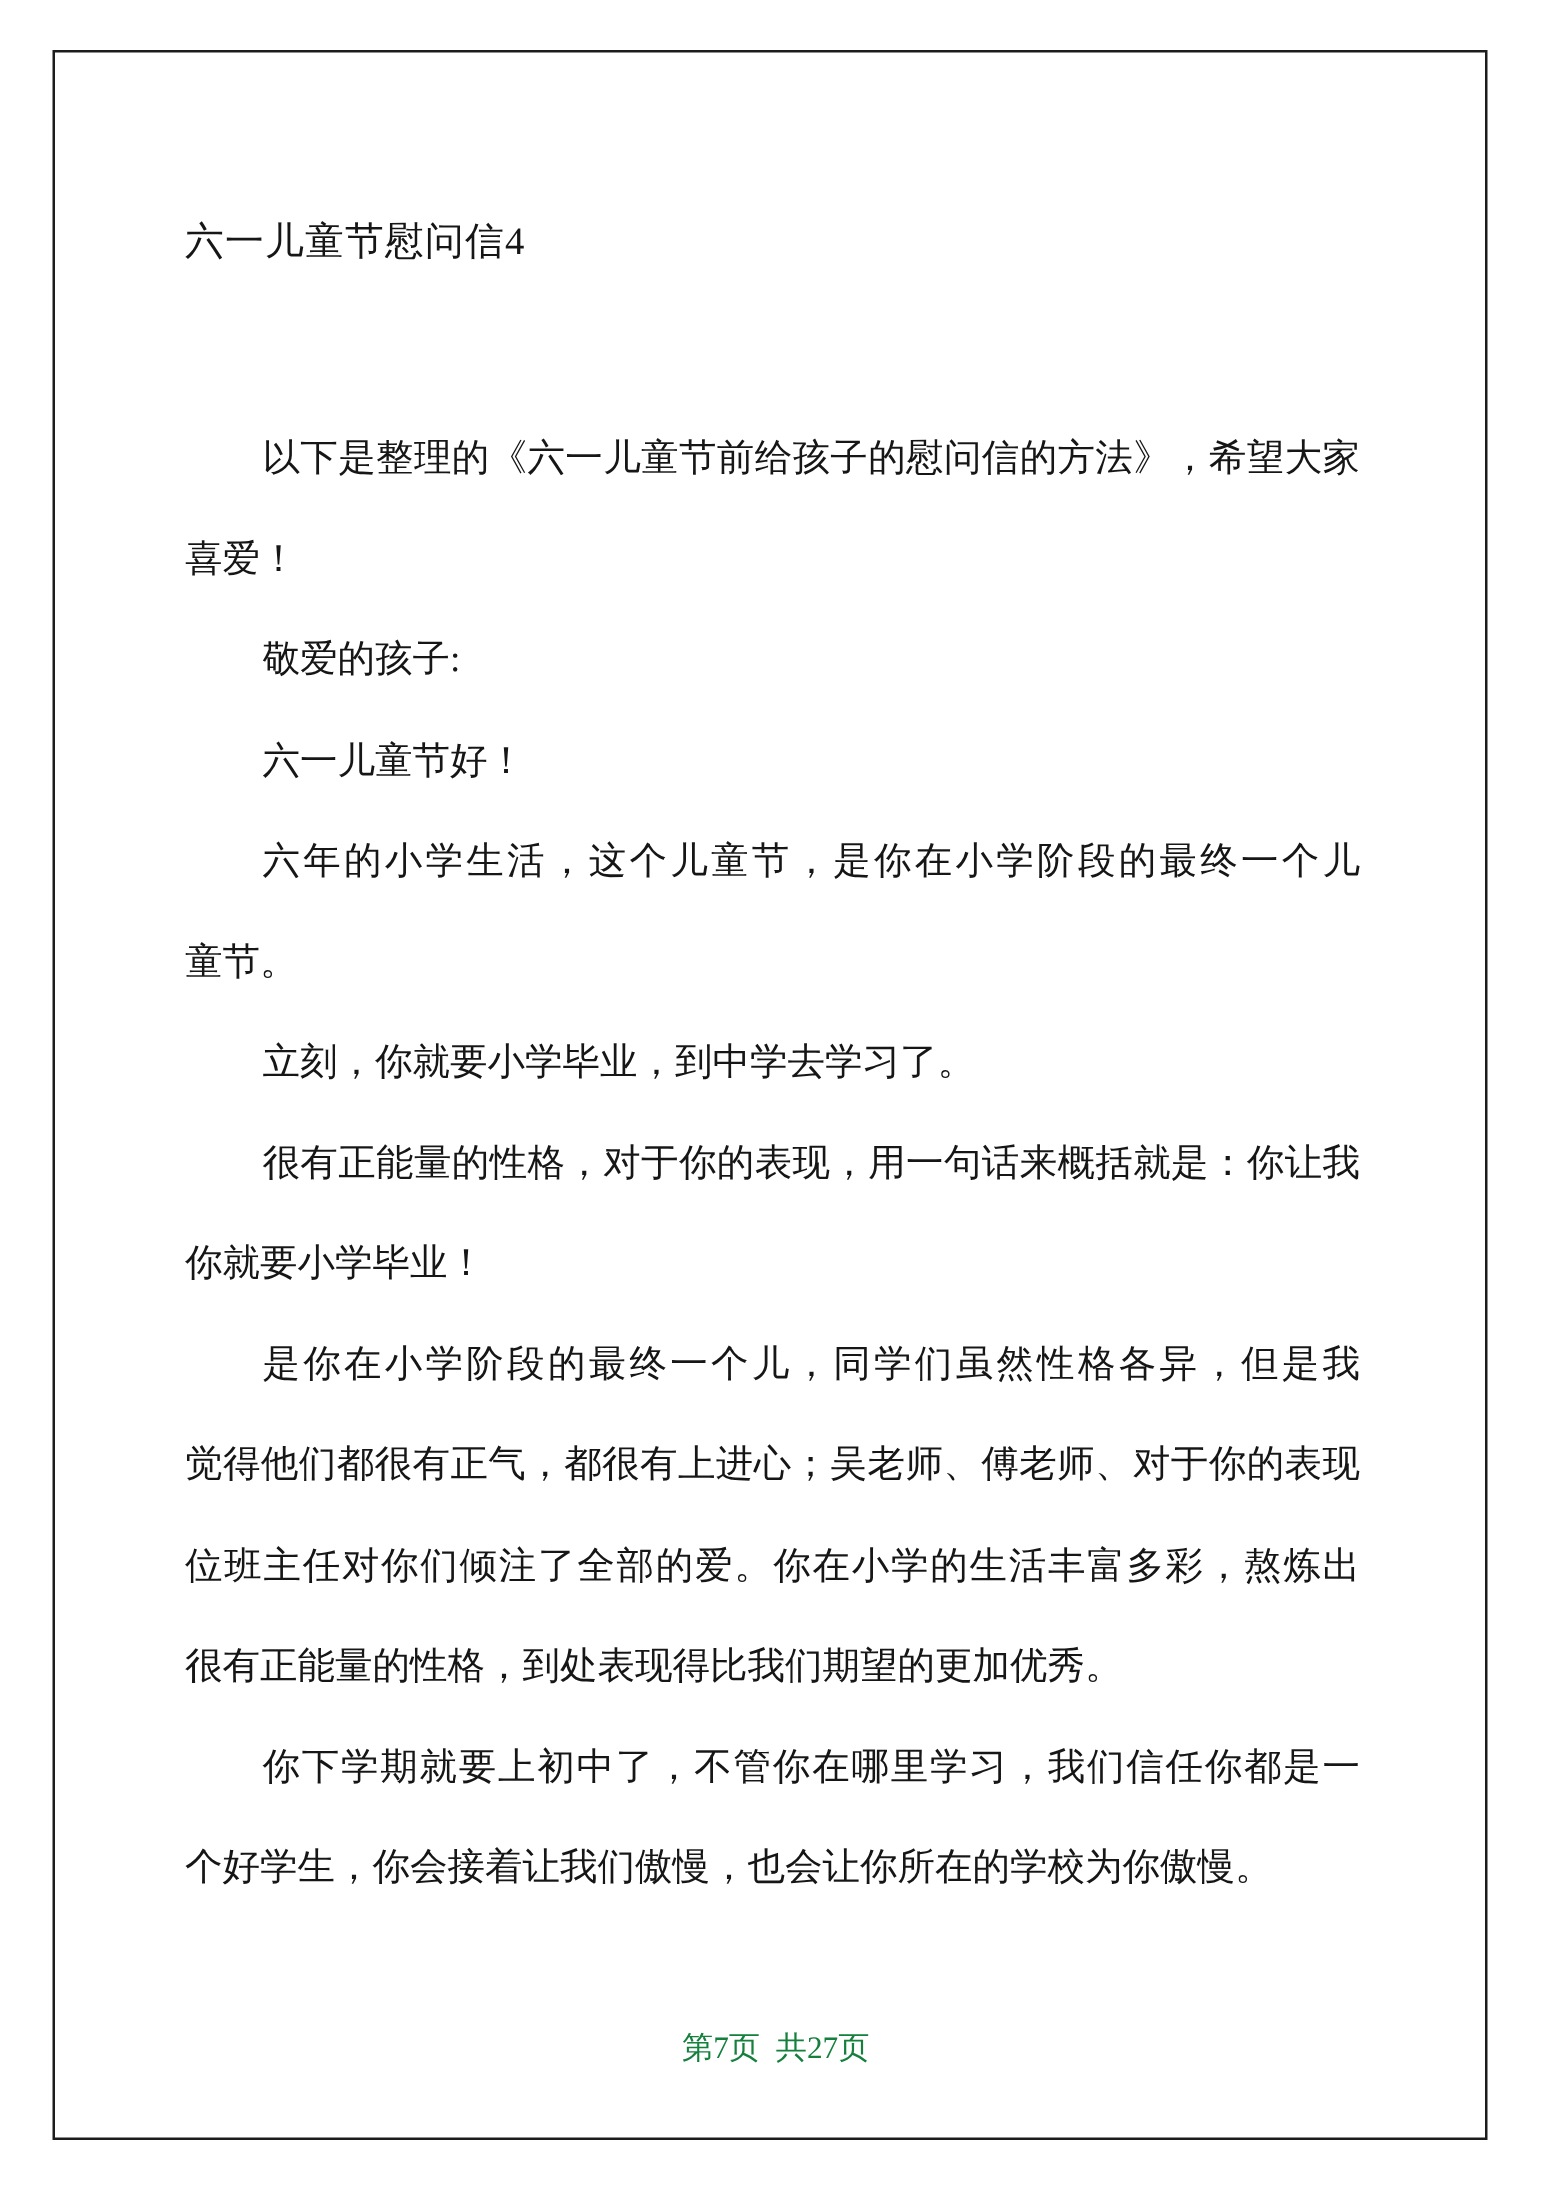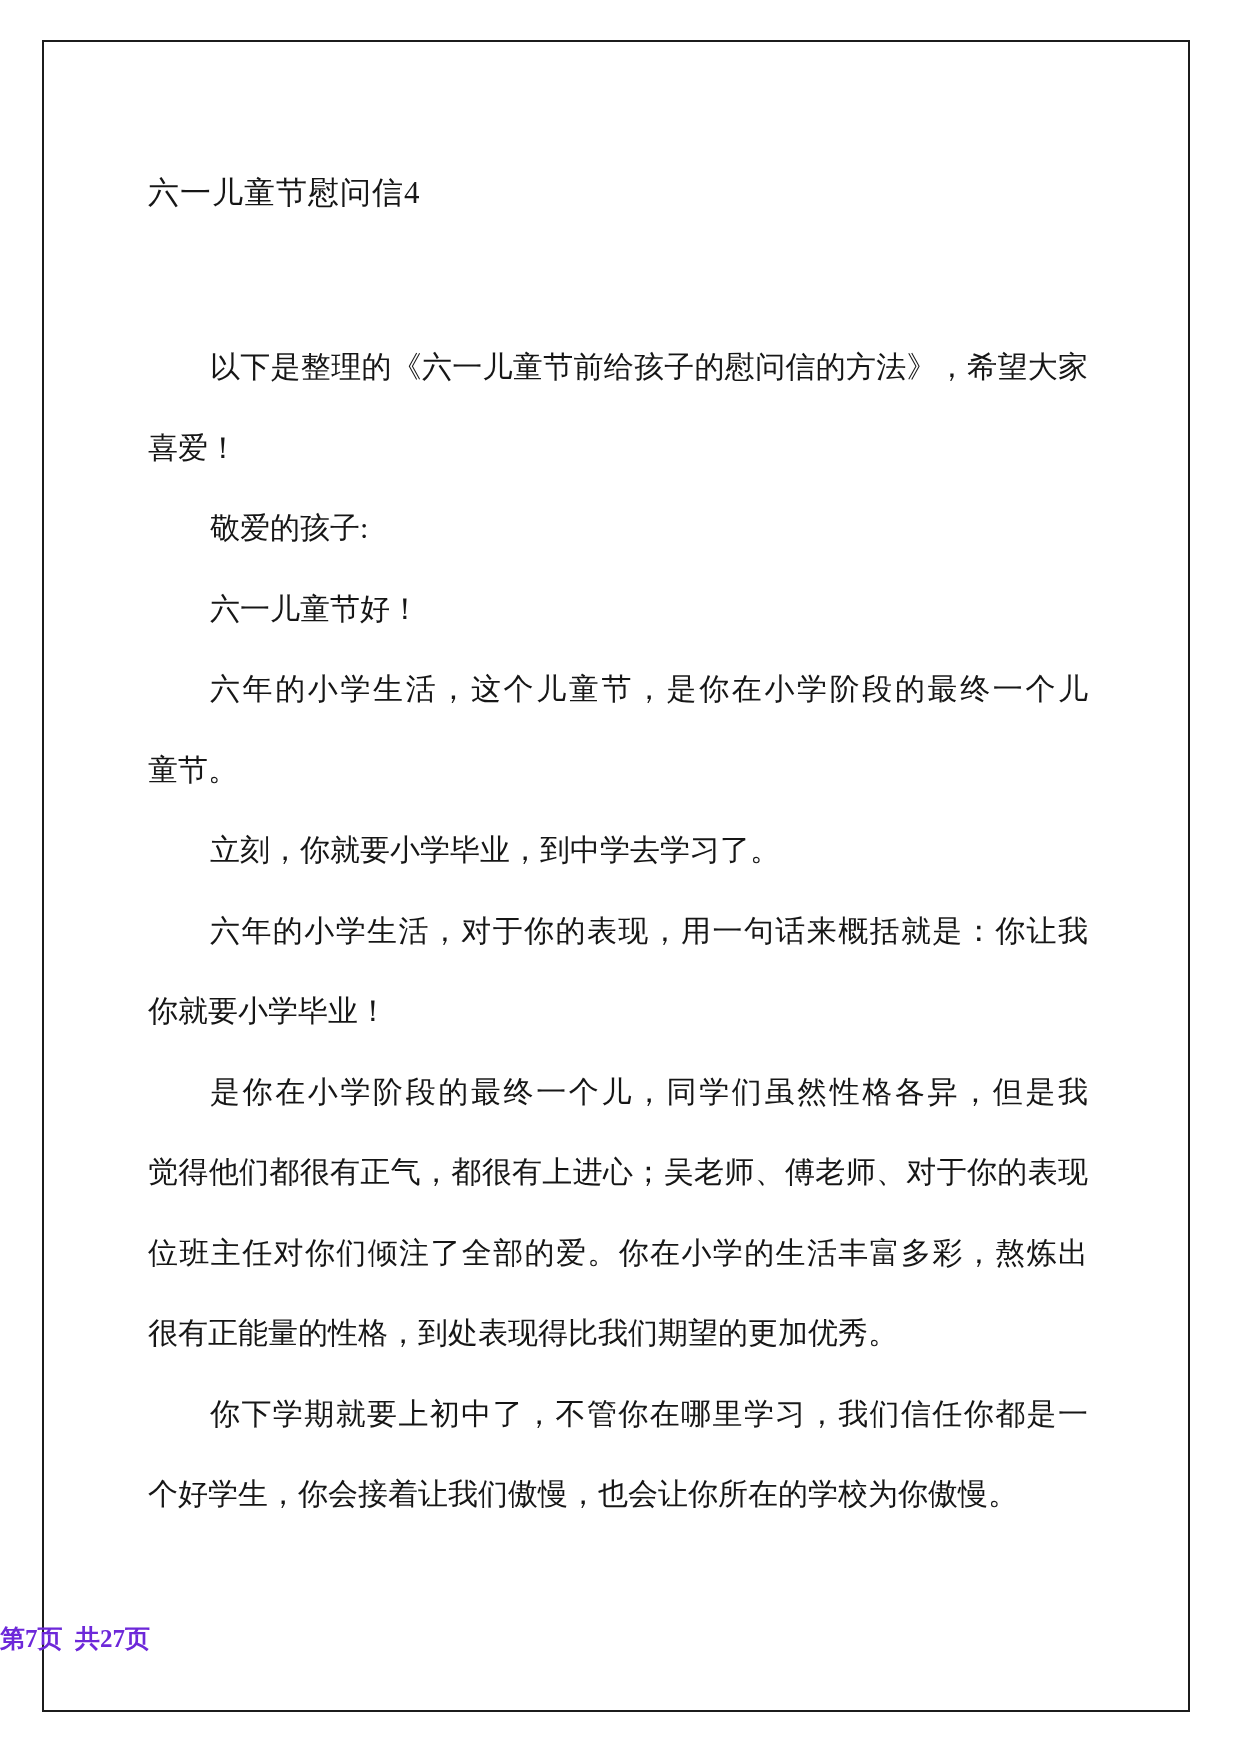--- a/index.html
+++ b/index.html
@@ -43,42 +43,42 @@
     white-space: normal;
     text-align: justify;
     text-align-last: justify;
     text-justify: inter-character;
   }
   .page-footer {
     position: absolute;
     left: 0;
     top: 1622px;
     width: 100%;
+    text-align: center;
     font-size: 25px;
     line-height: 34px;
     white-space: pre;
-    color: #6d28d9;
-    font-weight: bold;
+    color: #15803d;
   }
 </style>
 </head>
 <body>
 
 <div class="page-border"></div>
 
 <div class="doc-title">六一儿童节慰问信4</div>
 
 <div class="line indent fill" style="top:346px">以下是整理的《六一儿童节前给孩子的慰问信的方法》，希望大家</div>
 <div class="line" style="top:427px">喜爱！</div>
 <div class="line indent" style="top:507px">敬爱的孩子:</div>
 <div class="line indent" style="top:588px">六一儿童节好！</div>
 <div class="line indent fill" style="top:668px">六年的小学生活，这个儿童节，是你在小学阶段的最终一个儿</div>
 <div class="line" style="top:749px">童节。</div>
 <div class="line indent" style="top:829px">立刻，你就要小学毕业，到中学去学习了。</div>
-<div class="line indent fill" style="top:910px">六年的小学生活，对于你的表现，用一句话来概括就是：你让我</div>
+<div class="line indent fill" style="top:910px">很有正能量的性格，对于你的表现，用一句话来概括就是：你让我</div>
 <div class="line" style="top:990px">你就要小学毕业！</div>
 <div class="line indent fill" style="top:1071px">是你在小学阶段的最终一个儿，同学们虽然性格各异，但是我</div>
 <div class="line fill" style="top:1151px">觉得他们都很有正气，都很有上进心；吴老师、傅老师、对于你的表现</div>
 <div class="line fill" style="top:1232px">位班主任对你们倾注了全部的爱。你在小学的生活丰富多彩，熬炼出</div>
 <div class="line" style="top:1312px">很有正能量的性格，到处表现得比我们期望的更加优秀。</div>
 <div class="line indent fill" style="top:1393px">你下学期就要上初中了，不管你在哪里学习，我们信任你都是一</div>
 <div class="line" style="top:1473px">个好学生，你会接着让我们傲慢，也会让你所在的学校为你傲慢。</div>
 
 <div class="page-footer">第7页  共27页</div>
 

